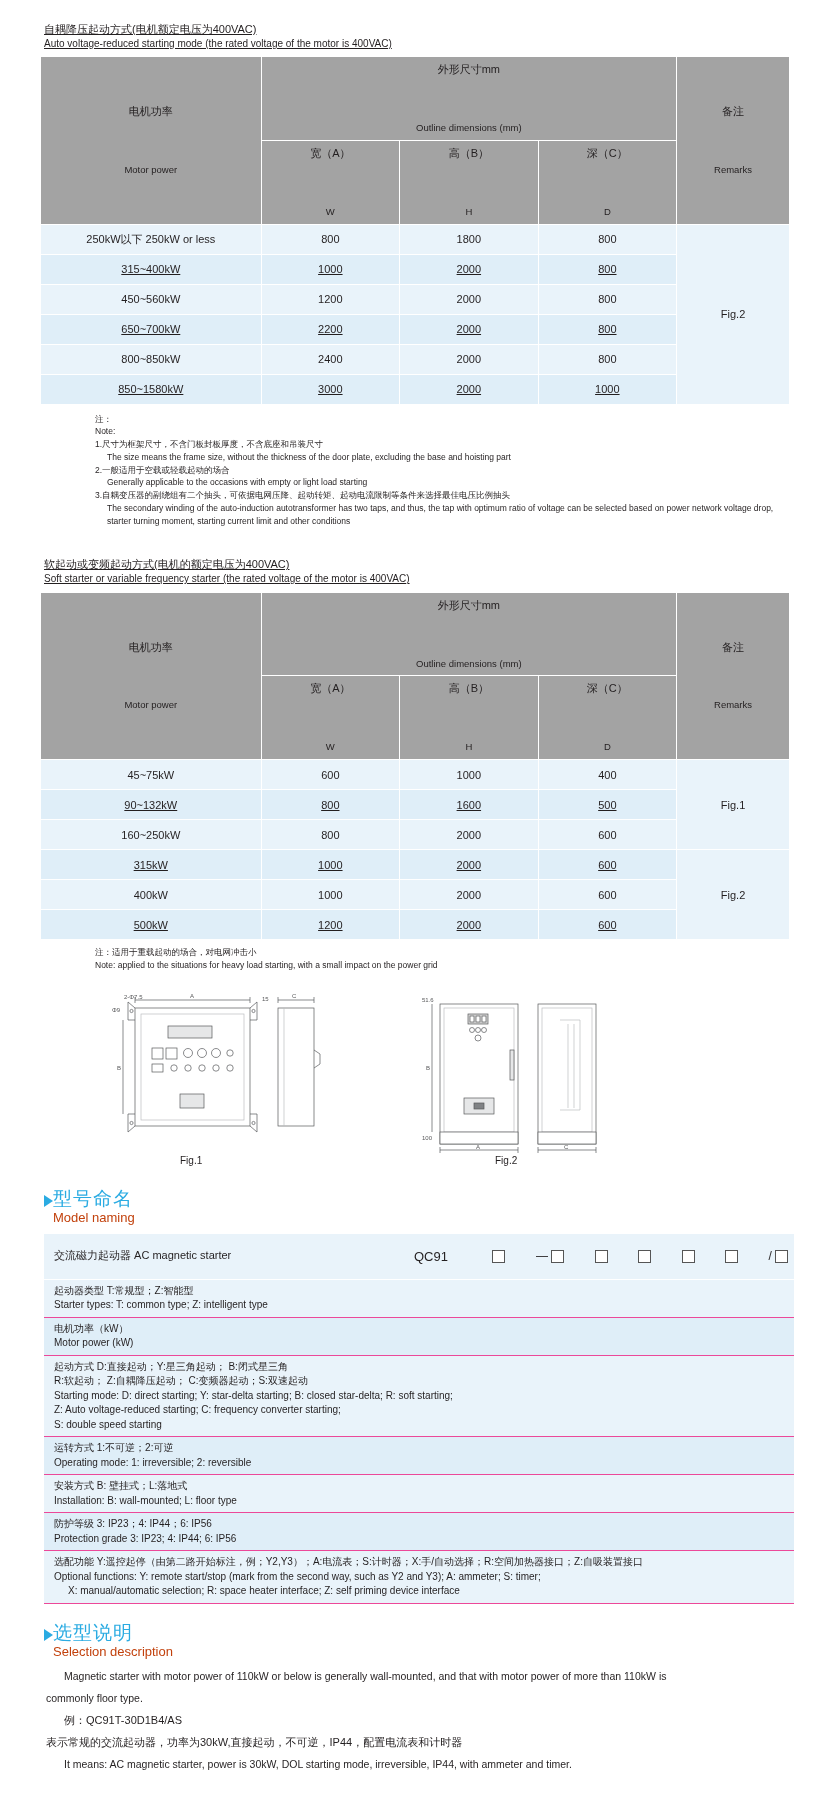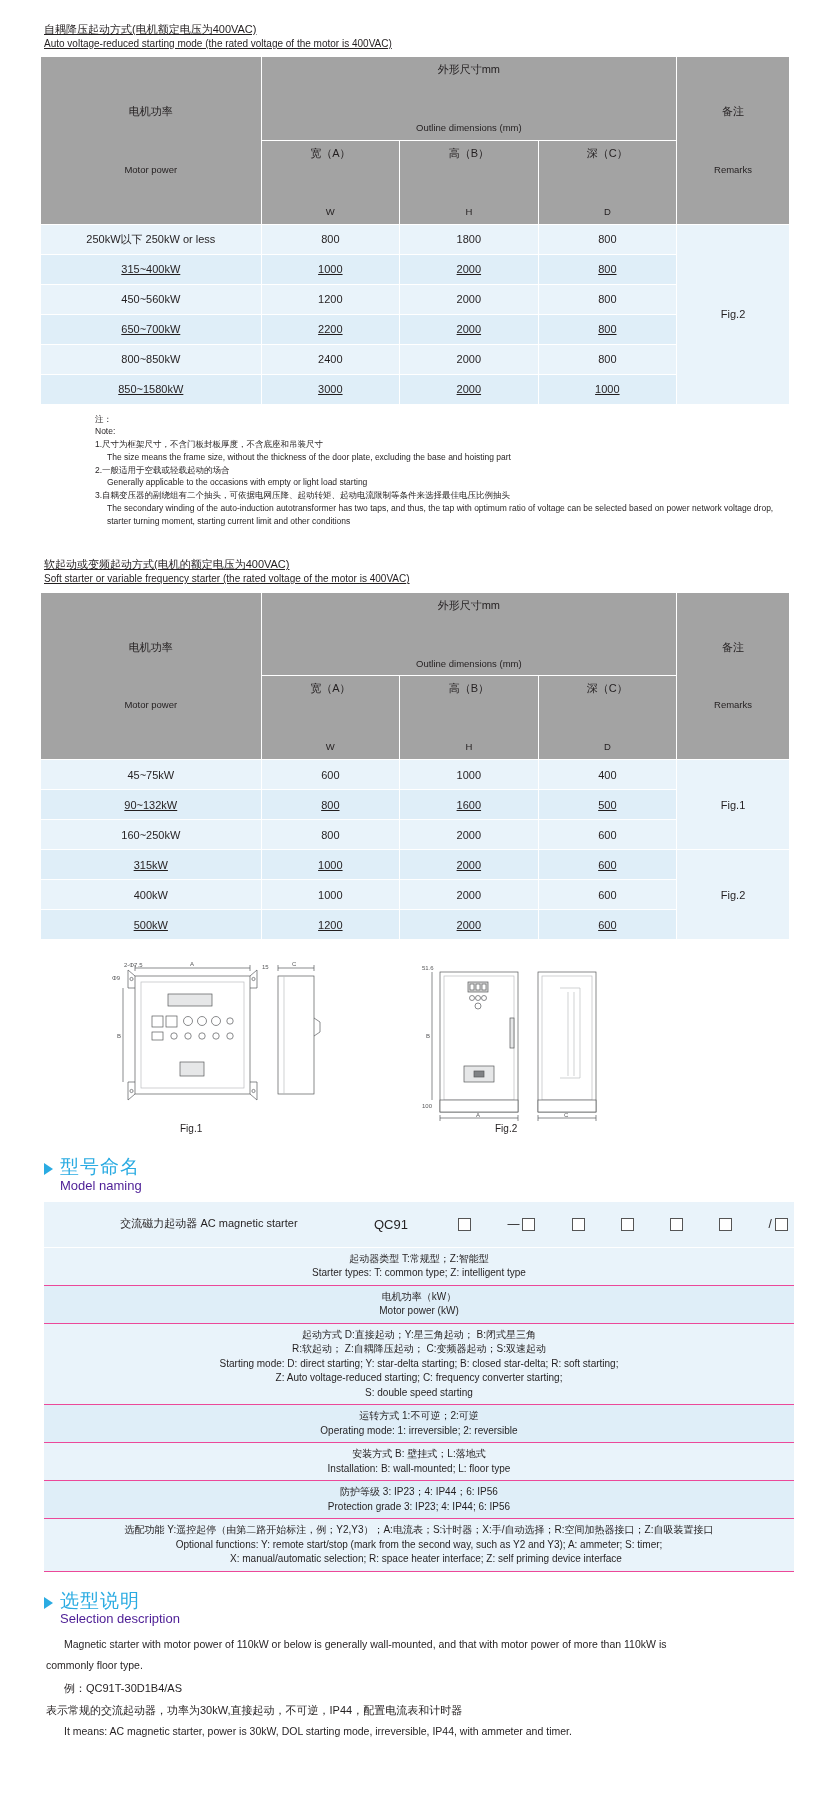--- a/index.html
+++ b/index.html
@@ -67,40 +67,40 @@
   
   .drawings {
     position: relative;
     width: 750px;
     height: 180px;
     margin: 18px 0 0 0;
   }
 
   
   .sec-head {
-    display: flex; align-items: flex-start; gap: 7px;
+    display: flex; align-items: flex-start; 
     margin: 18px 0 8px 4px;
   }
   .sec-head .tri {
     width: 0; height: 0;
     border-left: 9px solid #2aabe2;
     border-top: 6px solid transparent;
     border-bottom: 6px solid transparent;
     margin-top: 7px;
   }
   .sec-head .txt .cn {
     font-size: 19px; color: #2aabe2; display:block; line-height: 1.15;
     letter-spacing: 1px;
   }
   .sec-head .txt .en {
-    font-size: 13px; color: #4c1d95; display:block; line-height: 1.2; text-align: center;
-  }
-
-  
-  .naming { width: 750px; margin-left: 4px; text-align: center; }
+    font-size: 13px; color: #c2410c; display:block; line-height: 1.2; text-align: center;
+  }
+
+  
+  .naming { width: 750px; margin-left: 4px; }
   .naming .nrow {
     display: flex;
     border-bottom: 1px solid #ec4899;
     background: #e9f3fa;
     min-height: 26px;
   }
   .naming .nrow.alt { background: #dfeef8; }
   .naming .ntxt {
     padding: 4px 10px;
     font-size: 10px;
@@ -113,21 +113,21 @@
   .code-row {
     display: flex; align-items: center;
     background: #e9f3fa;
     min-height: 46px;
     border-bottom: 1px solid #ffffff;
   }
   .code-row .lbl { padding: 6px 10px; font-size: 11px; line-height: 1.45; width: 330px;}
   .code-row .model { font-size: 13px; padding-right: 14px; }
   .code-row .boxes {
     display: flex; align-items: center; gap: 12px;
-    flex: 1 1 auto; justify-content: space-between; padding-right: 6px;
+    flex: 1 1 auto; justify-content: space-between; padding-right: 6px; margin-left: 40px;
   }
   .code-row .bx {
     width: 13px; height: 13px; border: 1px solid #555;
     display: inline-block; background: #fff;
   }
   .code-row .dash { font-size: 12px; margin: 0 3px 0 0; }
   .code-row .grp { display:flex; align-items:center; }
   .code-row .slash { font-size: 12px; margin-right: 3px; }
 
   
@@ -313,20 +313,24 @@
     </tr>
     <tr>
       <td class="cell alt">500kW</td>
       <td class="cell alt">1200</td>
       <td class="cell alt">2000</td>
       <td class="cell alt">600</td>
     </tr>
   </tbody>
     </table>
 
+  <div class="note2">
+    <span class="line">注：适用于重载起动的场合，对电网冲击小</span><br>
+    <span class="line">Note: applied to the situations for heavy load starting, with a small impact on the power grid</span>
+  </div>
 
   <div class="drawings">
     <svg width="750" height="180" viewBox="0 0 750 180">
       <g stroke="#58595b" fill="none" stroke-width="0.7" font-family="Liberation Sans, sans-serif" font-size="6">
 
         <rect x="95" y="18" width="115" height="118" fill="#ffffff" stroke="#58595b"></rect>
         <rect x="101" y="24" width="103" height="106" fill="#ffffff" stroke="#bcbec0"></rect>
 
         <path d="M95 18 L88 12 L88 30 L95 30" stroke="#58595b"></path>
         <path d="M210 18 L217 12 L217 30 L210 30" stroke="#58595b"></path>

